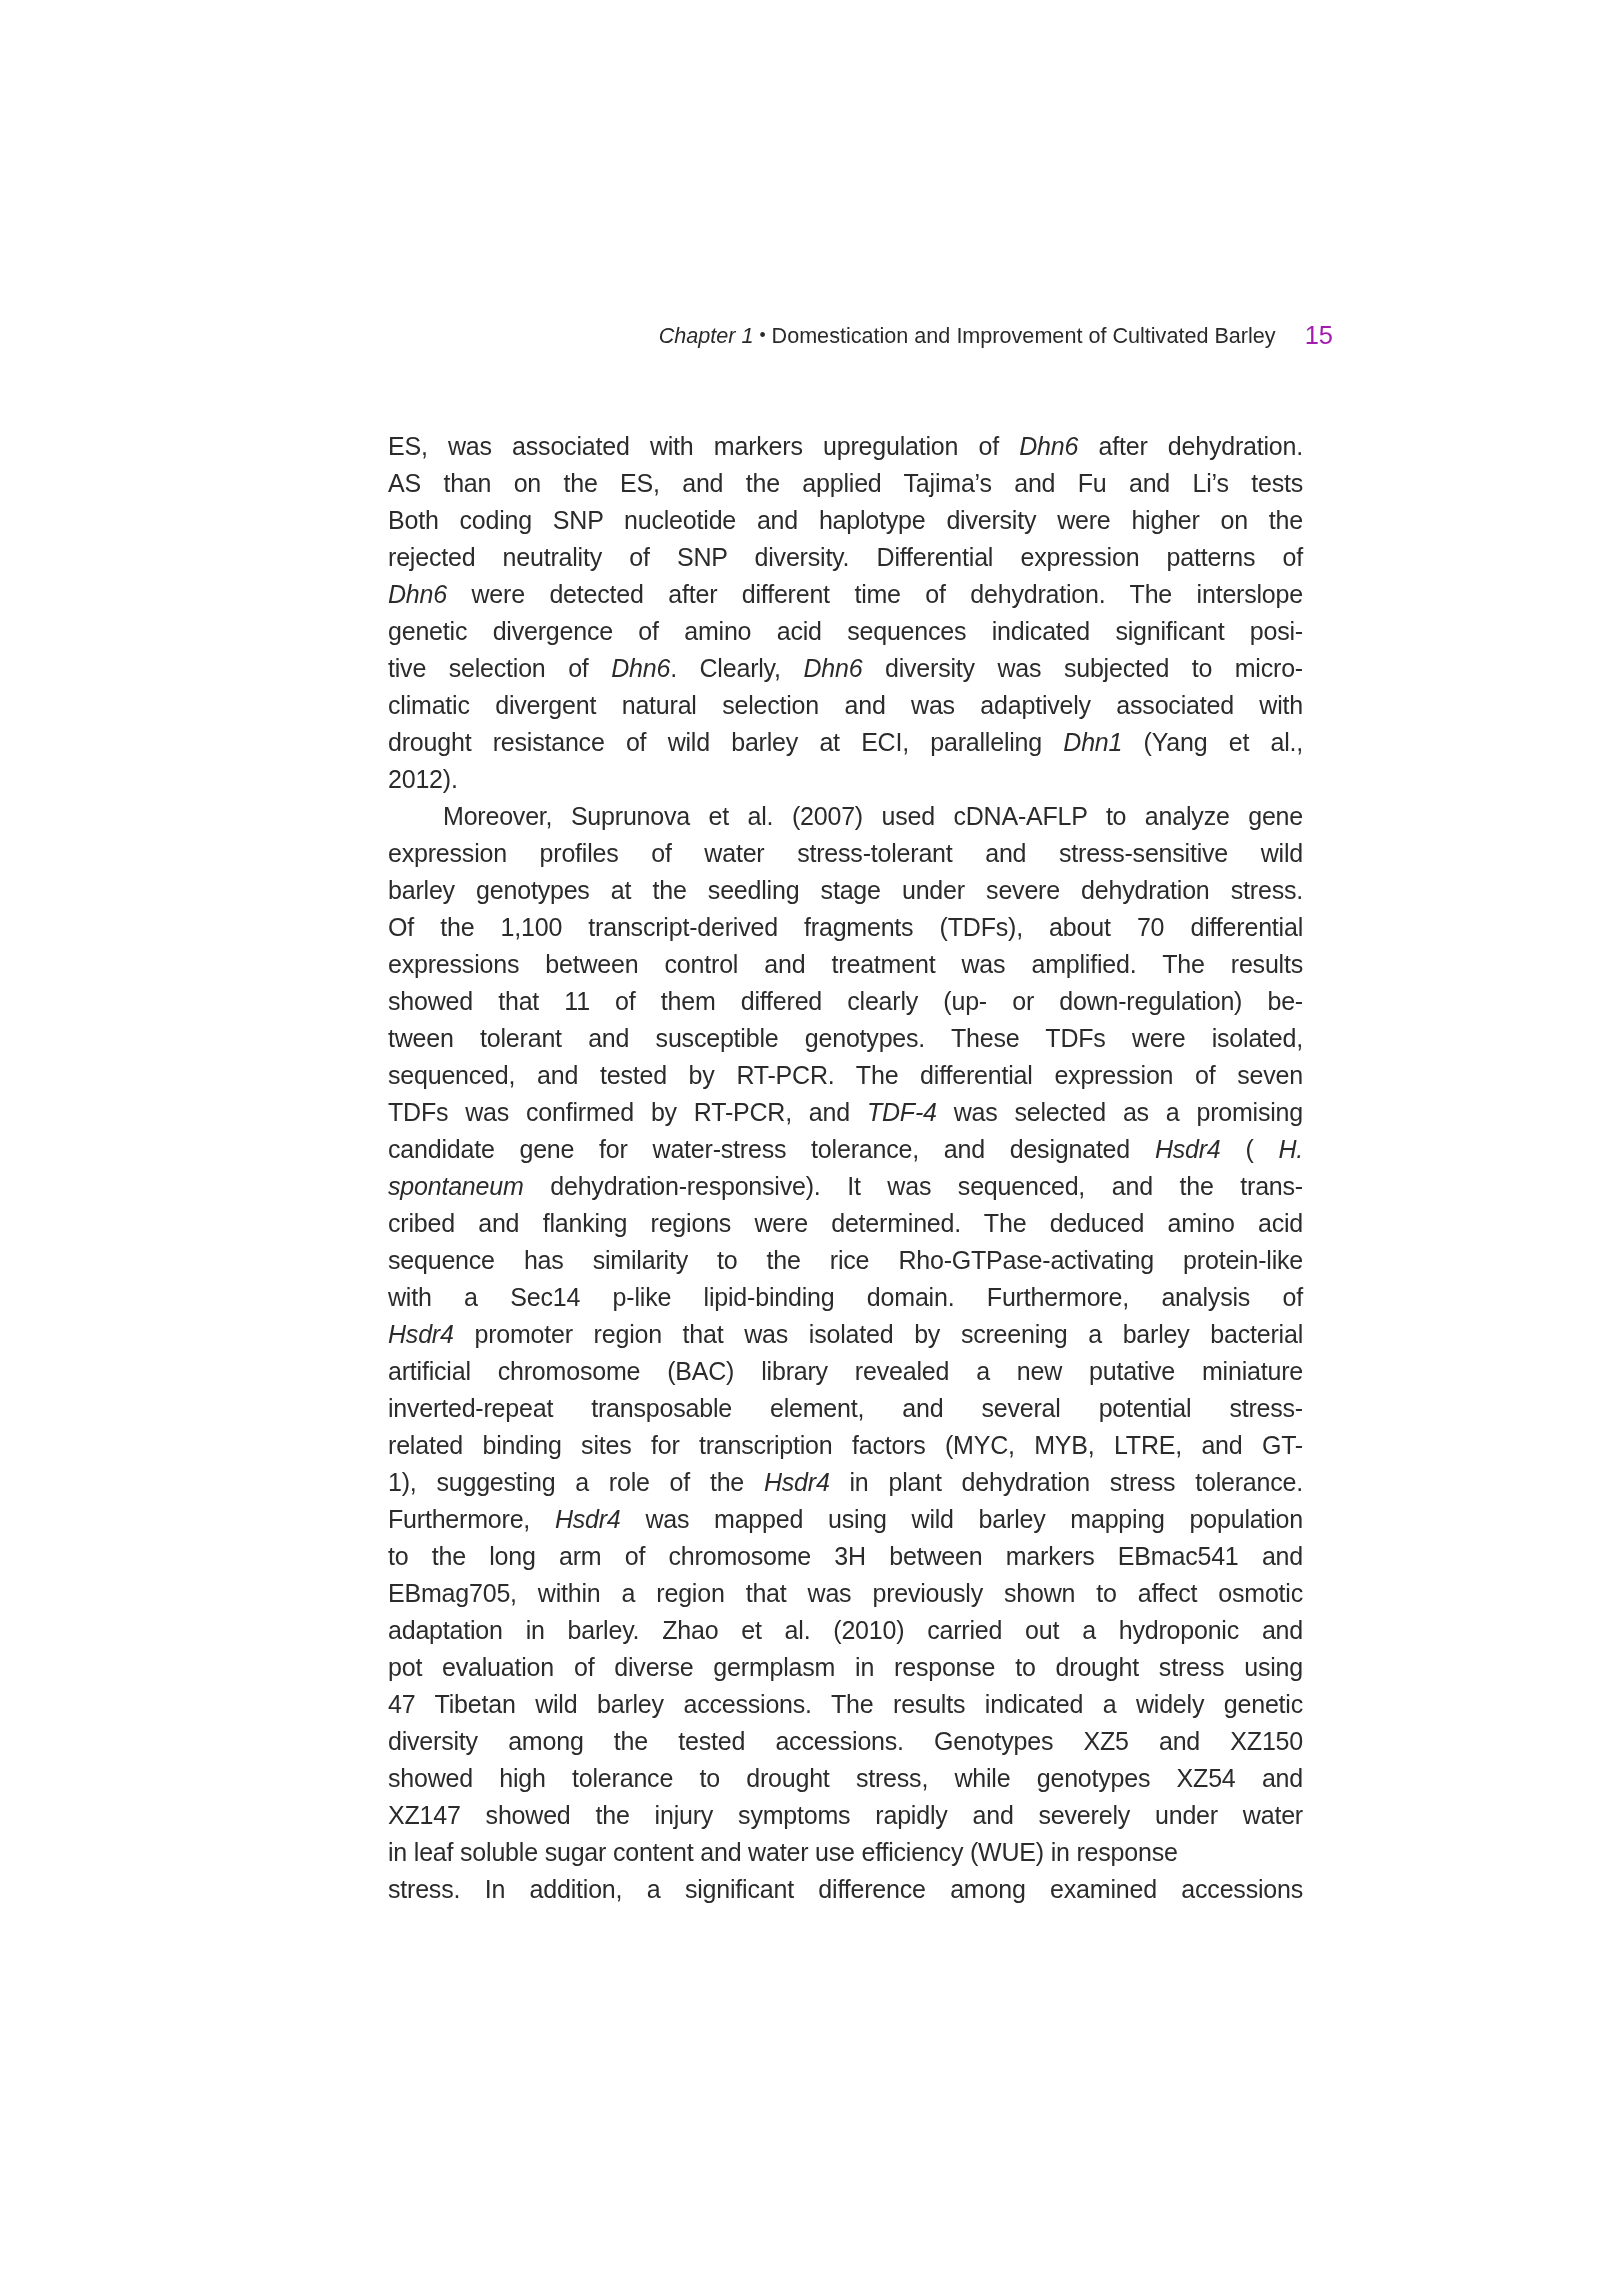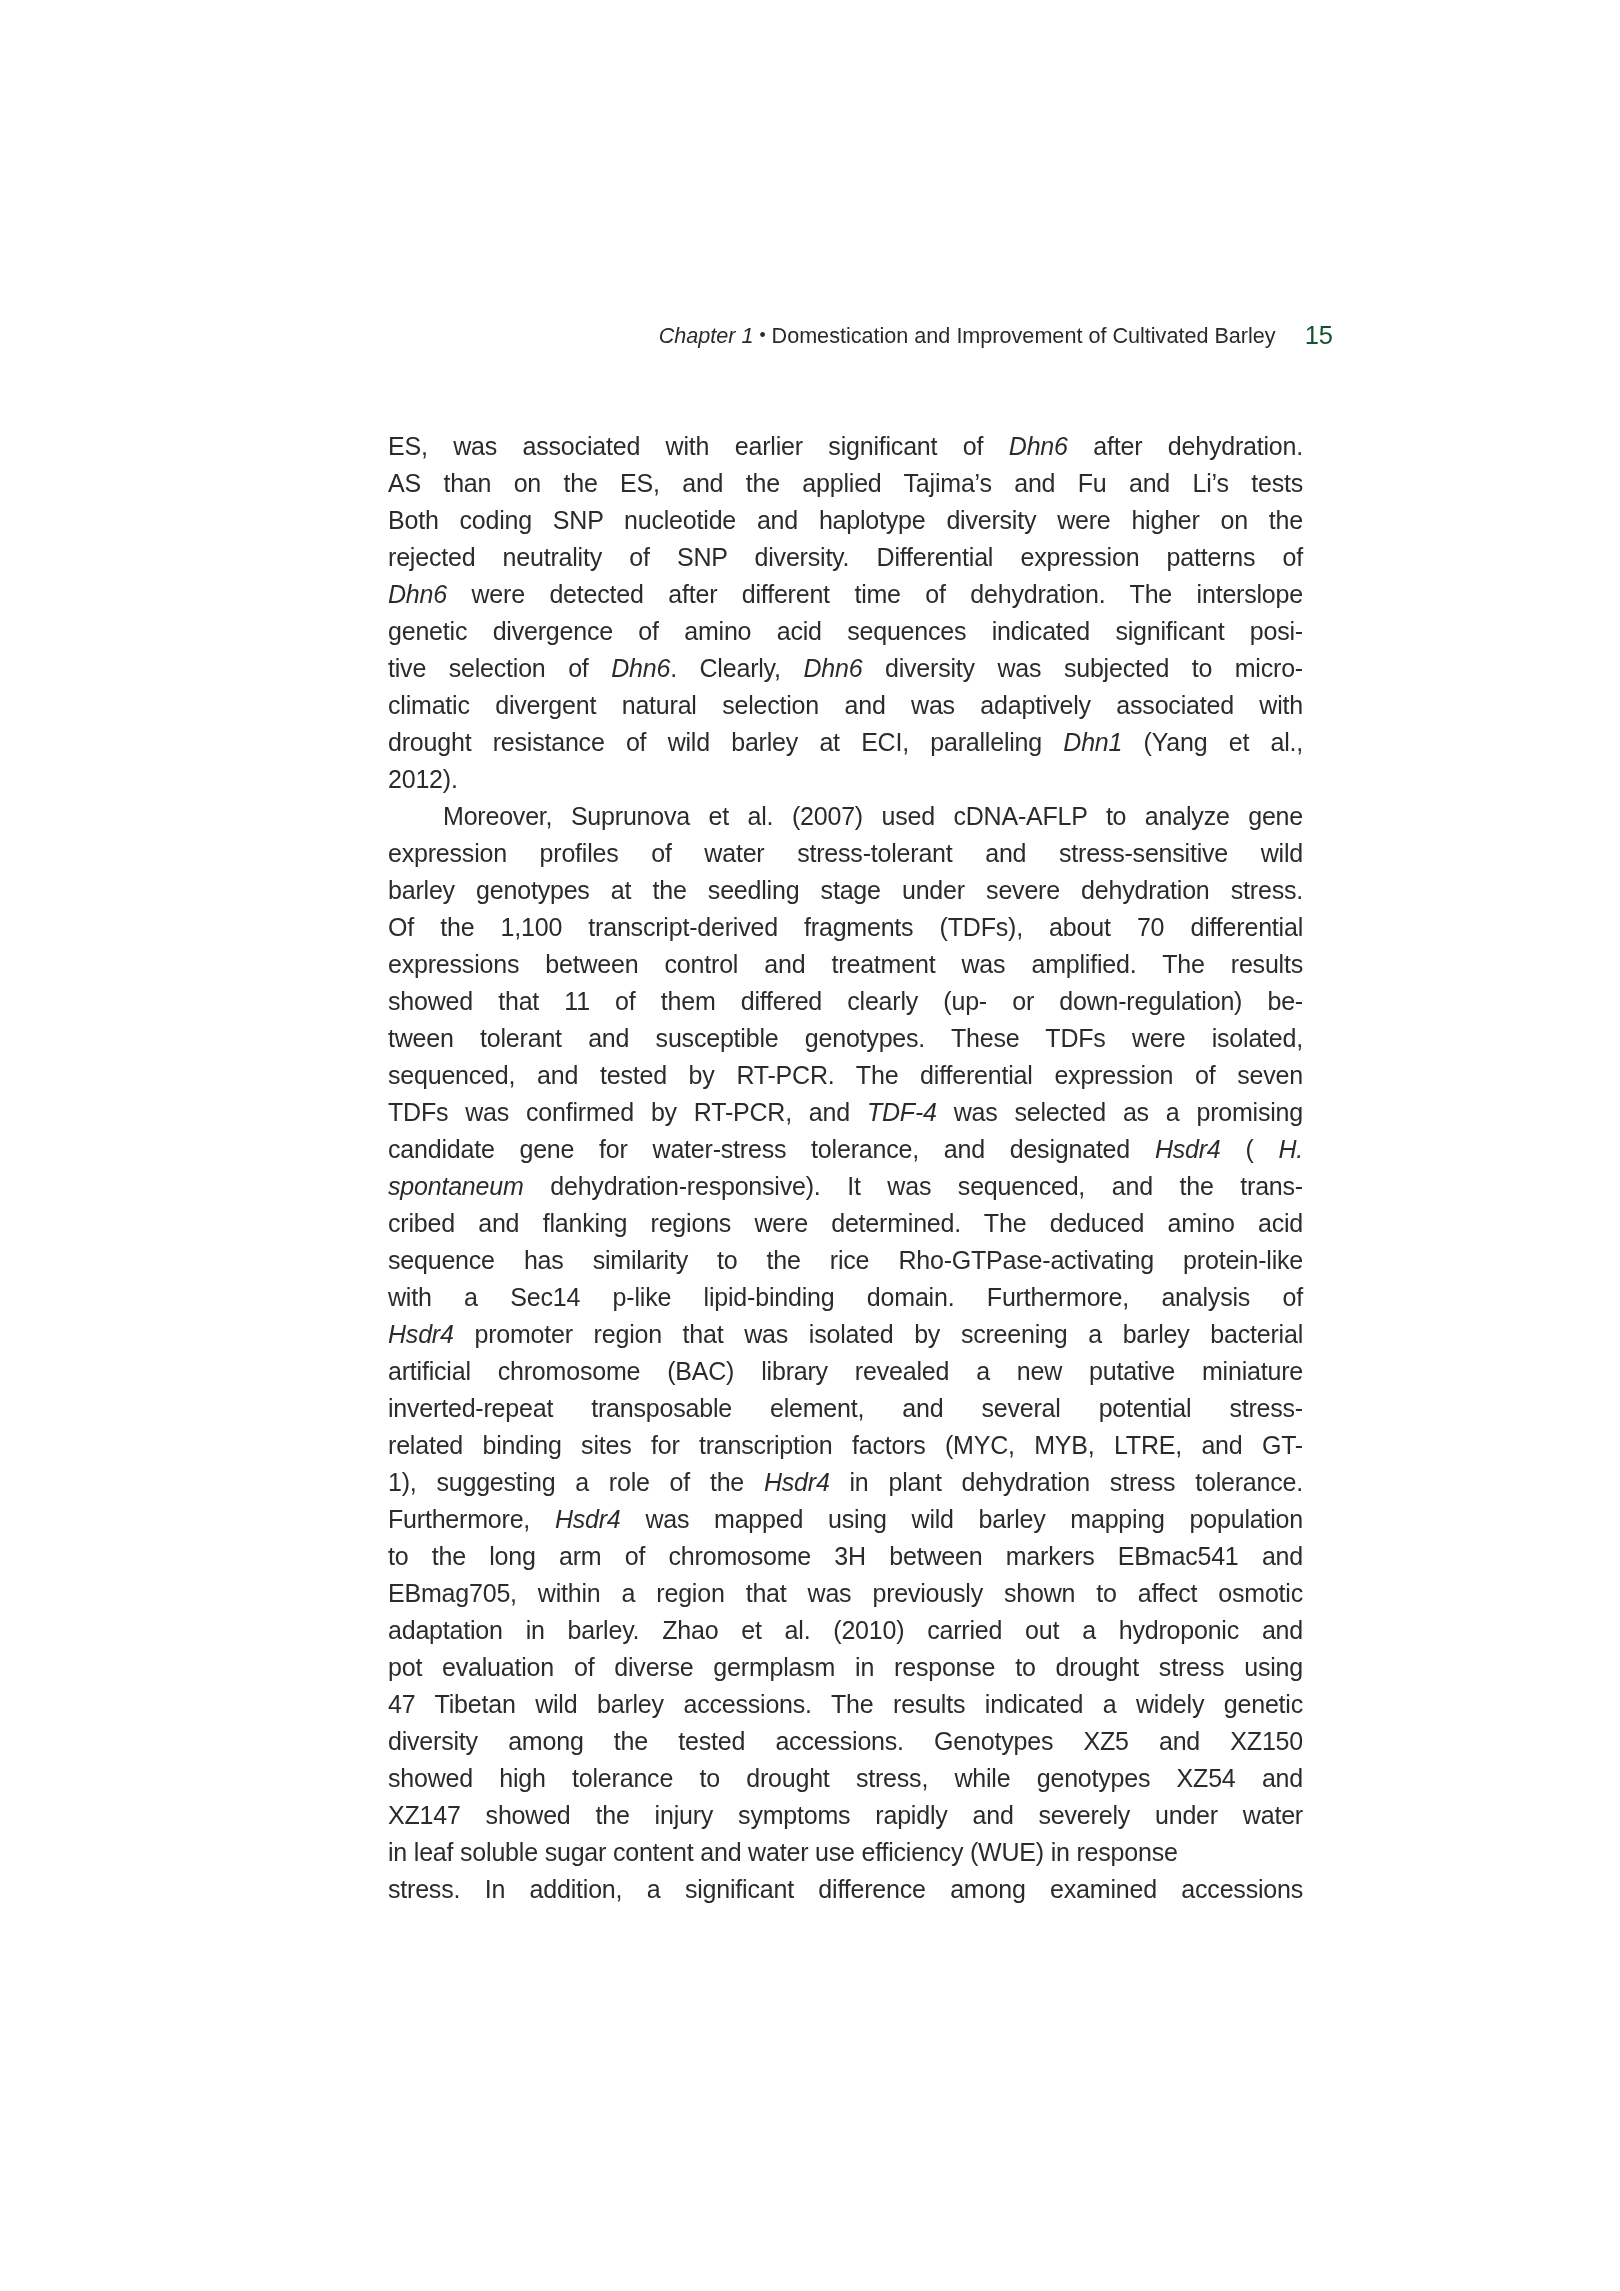--- a/index.html
+++ b/index.html
@@ -5,21 +5,21 @@
   html, body { margin: 0; padding: 0; background: #ffffff; }
   body { width: 1620px; height: 2292px; position: relative; overflow: hidden; }
   .page { position: absolute; left: 0; top: 0; width: 1432px; height: 2292px; background: #ffffff; }
   .running-head {
     position: absolute; top: 316px; left: 549px; width: 784px; height: 39px;
     font-family: "Liberation Sans", sans-serif; font-size: 21.6px; color: #2a2a2a;
     display: flex; align-items: center; justify-content: flex-end; white-space: nowrap;
   }
   .running-head .chapter { font-style: italic; }
   .running-head .bullet { margin: 0 5.9px; font-size: 17.6px; }
-  .running-head .page-num { font-size: 25.5px; margin-left: 29px; color: #14532d; }
+  .running-head .page-num { font-size: 25.5px; margin-left: 29px; color: #a21caf; }
   .body-text {
     position: absolute; left: 388px; top: 428px; width: 915px;
     font-family: "Liberation Sans", sans-serif; font-size: 25px; line-height: 37px;
     color: #2b2b2b;
   }
   .line {
     display: block; height: 37px; white-space: nowrap;
     text-align: justify; text-align-last: justify;
     letter-spacing: -0.2px;
   }
@@ -33,21 +33,21 @@
 <div class="page">
   <div class="running-head">
     <span class="chapter">Chapter 1</span>
     <span class="bullet">•</span>
     <span class="book-title">Domestication and Improvement of Cultivated Barley</span>
     <span class="page-num">15</span>
   </div>
 
   <div class="body-text" id="body-text">
       <div>
-        <span class="line"><span>ES, was associated with earlier significant of </span><i>Dhn6</i><span> after dehydration.</span></span>
+        <span class="line"><span>ES, was associated with markers upregulation of </span><i>Dhn6</i><span> after dehydration.</span></span>
         <span class="line"><span>AS than on the ES, and the applied Tajima’s and Fu and Li’s tests</span></span>
         <span class="line"><span>Both coding SNP nucleotide and haplotype diversity were higher on the</span></span>
         <span class="line"><span>rejected neutrality of SNP diversity. Differential expression patterns of</span></span>
         <span class="line"><i>Dhn6</i><span> were detected after different time of dehydration. The interslope</span></span>
         <span class="line"><span>genetic divergence of amino acid sequences indicated significant posi-</span></span>
         <span class="line"><span>tive selection of </span><i>Dhn6</i><span>. Clearly, </span><i>Dhn6</i><span> diversity was subjected to micro-</span></span>
         <span class="line"><span>climatic divergent natural selection and was adaptively associated with</span></span>
         <span class="line"><span>drought resistance of wild barley at ECI, paralleling </span><i>Dhn1</i><span> (Yang et al.,</span></span>
         <span class="line last"><span>2012).</span></span>
       </div>

